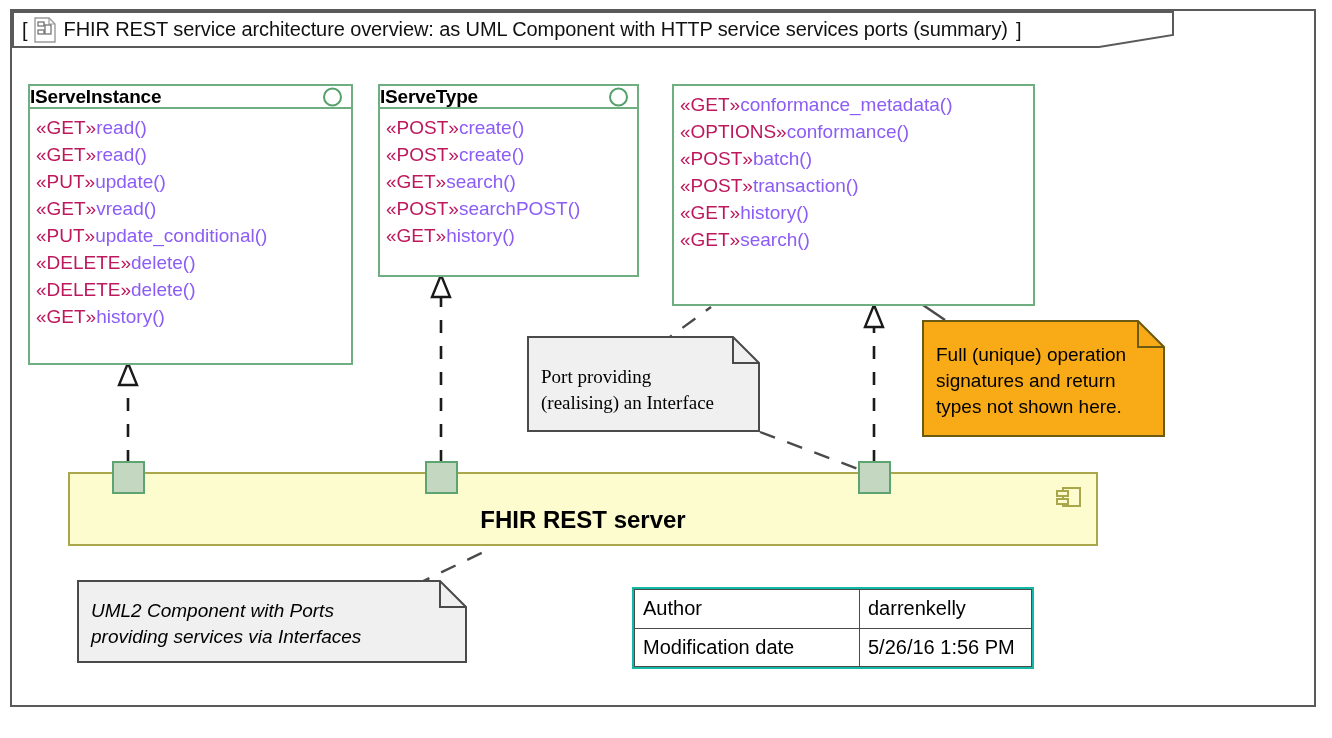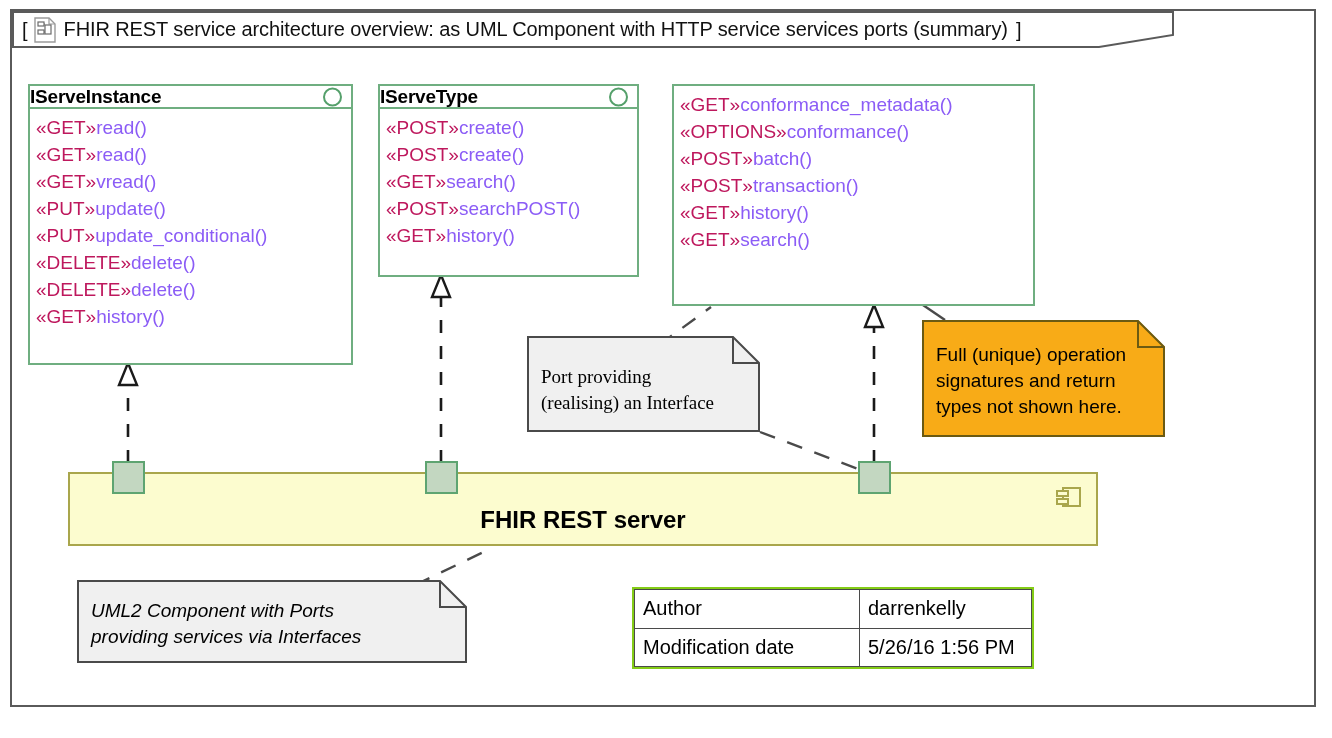--- a/index.html
+++ b/index.html
@@ -172,21 +172,21 @@
     line-height:26px;
     color:#000;
     padding:28px 10px 6px 14px;
     white-space:pre-line;
   }
   .note.orange .note-text{padding-top:22px;}
 
   
   .info-table{
     position:absolute;
-    border:2px solid #84cc16;
+    border:2px solid #14b8a6;
     box-sizing:border-box;
     background:#5eead4;
     z-index:5;
     border-collapse:collapse;
   }
   .info-table table{border-collapse:collapse;width:100%;height:100%;}
   .info-table td{
     border:1.5px solid #4a4a4a;
     font-size:20px;
     color:#000;
@@ -258,22 +258,22 @@
   </svg>
 
   <div class="iface" style="left:28px;top:84px;width:325px;height:281px;">
     <div class="iface-header">
       <span class="iface-name">IServeInstance</span>
       <span class="lollipop"></span>
     </div>
     <div class="iface-ops">
       <div class="op"><span class="stereo">«GET»</span><span class="opname">read()</span></div>
       <div class="op"><span class="stereo">«GET»</span><span class="opname">read()</span></div>
+      <div class="op"><span class="stereo">«PUT»</span><span class="opname">update()</span></div>
       <div class="op"><span class="stereo">«GET»</span><span class="opname">vread()</span></div>
-      <div class="op"><span class="stereo">«PUT»</span><span class="opname">update()</span></div>
       <div class="op"><span class="stereo">«PUT»</span><span class="opname">update_conditional()</span></div>
       <div class="op"><span class="stereo">«DELETE»</span><span class="opname">delete()</span></div>
       <div class="op"><span class="stereo">«DELETE»</span><span class="opname">delete()</span></div>
       <div class="op"><span class="stereo">«GET»</span><span class="opname">history()</span></div>
     </div>
   </div>
 
   <div class="iface" style="left:378px;top:84px;width:261px;height:193px;">
     <div class="iface-header">
       <span class="iface-name">IServeType</span>

